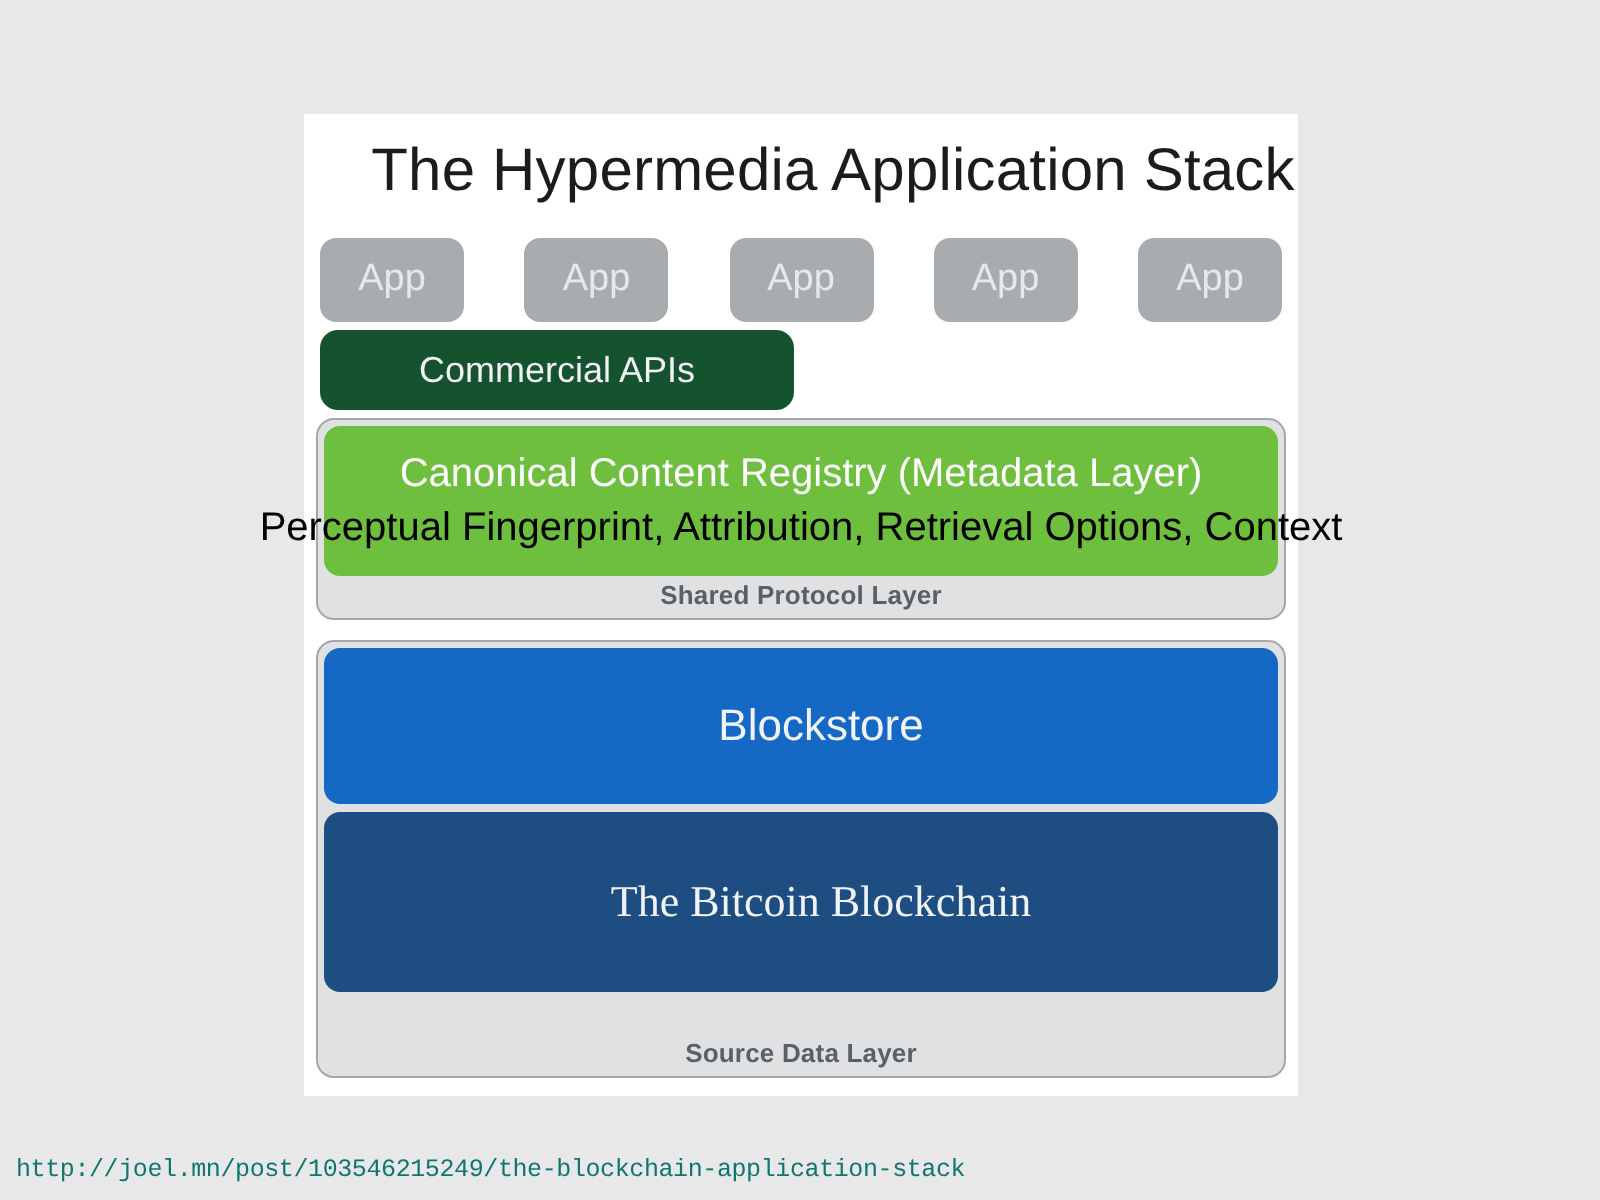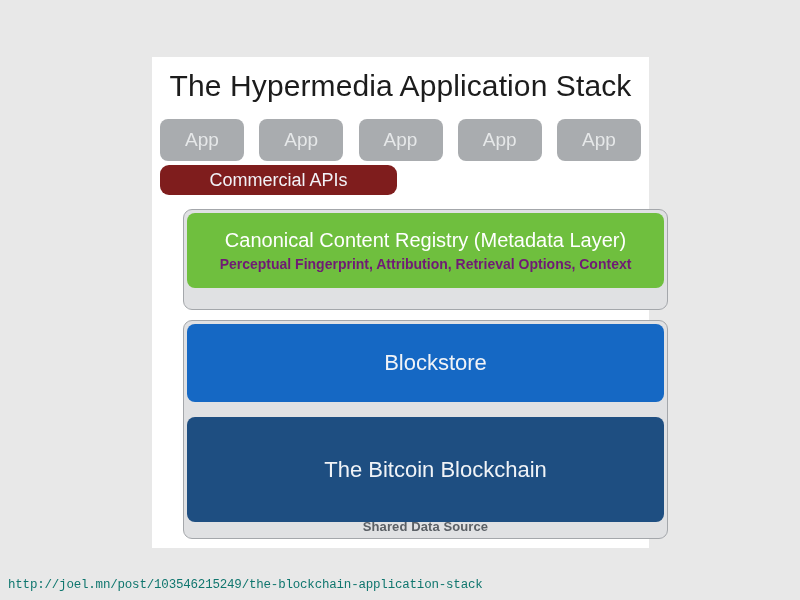--- a/index.html
+++ b/index.html
@@ -22,21 +22,21 @@
     top: 57px;
     width: 497px;
     height: 491px;
     background: #ffffff;
     box-sizing: border-box;
   }
 
   
   #diagram-title {
     position: absolute;
-    left: 0;
+    left: 16px;
     top: 12px;
     width: 497px;
     text-align: center;
     font-size: 30px;
     font-weight: 300;
     color: #1c1c1c;
     letter-spacing: 0.1px;
     font-family: "Liberation Sans", sans-serif;
     white-space: nowrap;
   }
@@ -45,21 +45,21 @@
   #app-row {
     position: absolute;
     left: 8px;
     top: 62px;
     width: 481px;
     height: 42px;
     display: flex;
     justify-content: space-between;
   }
   .app-chip {
-    width: 84px;
+    width: 72px;
     height: 42px;
     background: #a9acaf;
     border-radius: 8px;
     display: flex;
     align-items: center;
     justify-content: center;
     color: #e6e8e9;
     font-size: 19px;
     font-weight: 400;
     box-sizing: border-box;
@@ -70,42 +70,41 @@
     position: absolute;
     left: 8px;
     top: 108px;
     width: 481px;
     height: 38px;
     display: flex;
     justify-content: space-between;
   }
   .api-bar {
     width: 237px;
-    height: 30px;
-    background: #7f1d1d;
+    height: 40px;
+    background: #14532d;
     border-radius: 9px;
     display: flex;
     align-items: center;
     justify-content: center;
     color: #f2f2f7;
     font-size: 18px;
     font-weight: 400;
     box-sizing: border-box;
   }
 
   
   .layer-group {
     position: absolute;
     left: 6px;
     width: 485px;
     background: #e0e1e3;
     border: 1px solid #a4a7ab;
     border-radius: 9px;
     box-sizing: border-box;
-    margin-left: 25px;
   }
   #protocol-layer-group {
     top: 152px;
     height: 101px;
   }
   #data-layer-group {
     top: 263px;
     height: 219px;
   }
   .layer-caption {
@@ -136,23 +135,23 @@
     justify-content: center;
   }
   #registry-title {
     color: #ffffff;
     font-size: 20px;
     font-weight: 400;
     line-height: 1.1;
     white-space: nowrap;
   }
   #registry-subtitle {
-    color: #701a75;
-    font-size: 14px;
-    font-weight: 700;
+    color: #000000;
+    font-size: 20px;
+    font-weight: 400;
     margin-top: 5px;
     white-space: nowrap;
   }
 
   
   .data-block {
     position: absolute;
     left: 3px;
     width: 477px;
     border-radius: 8px;
@@ -164,23 +163,24 @@
     font-size: 22px;
     font-weight: 400;
     padding-left: 20px;
   }
   #blockstore-block {
     top: 3px;
     height: 78px;
     background: #1568c4;
   }
   #bitcoin-block {
-    top: 96px;
-    height: 105px;
+    top: 85px;
+    height: 90px;
     background: #1e4e81;
+    font-family: Liberation Serif, serif;
   }
 
   
   #source-url {
     position: absolute;
     left: 8px;
     top: 578px;
     font-family: "Liberation Mono", monospace;
     font-size: 12.5px;
     color: #0f766e;
@@ -217,27 +217,28 @@
     <div class="api-bar">
       <span>Commercial APIs</span>
     </div>
   </div>
 
   <div class="layer-group" id="protocol-layer-group">
     <div id="registry-block">
       <div id="registry-title">Canonical Content Registry (Metadata Layer)</div>
       <div id="registry-subtitle">Perceptual Fingerprint, Attribution, Retrieval Options, Context</div>
     </div>
+    <div class="layer-caption">Shared Protocol Layer</div>
   </div>
 
   <div class="layer-group" id="data-layer-group">
     <div class="data-block" id="blockstore-block">
       <span>Blockstore</span>
     </div>
     <div class="data-block" id="bitcoin-block">
       <span>The Bitcoin Blockchain</span>
     </div>
-    <div class="layer-caption">Shared Data Source</div>
+    <div class="layer-caption">Source Data Layer</div>
   </div>
 
 </div>
 
 <div id="source-url">http://joel.mn/post/103546215249/the-blockchain-application-stack</div>
 
 </body></html>

